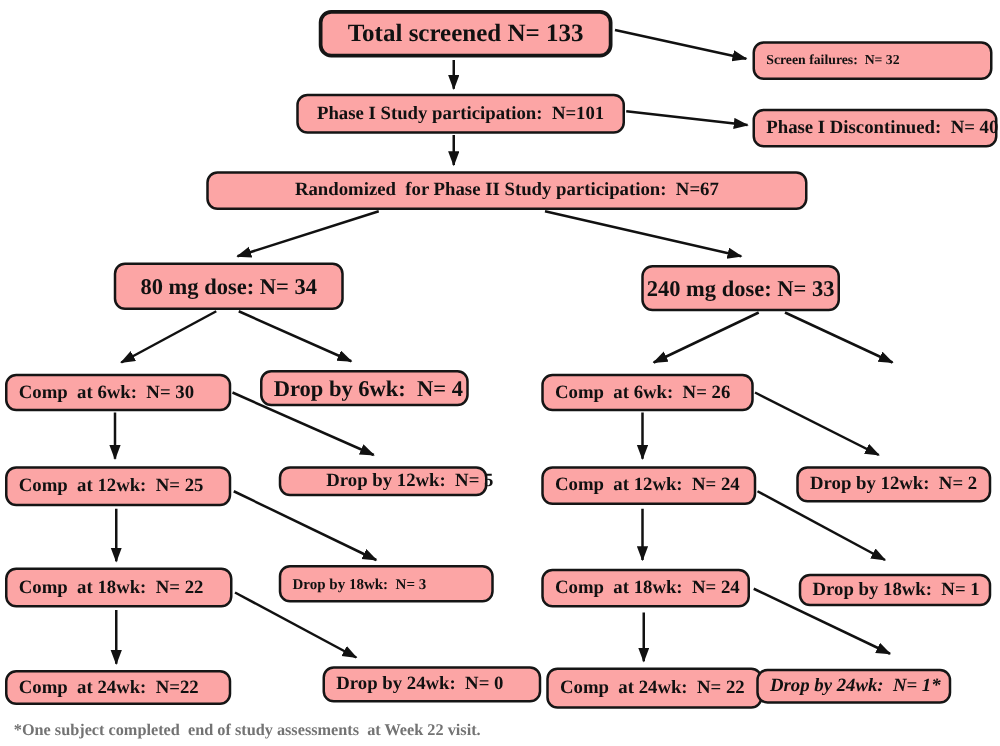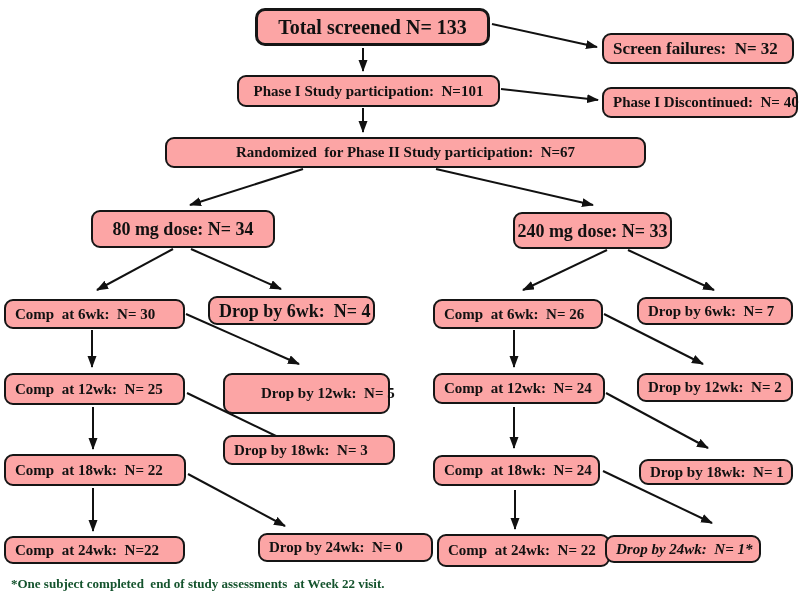--- a/index.html
+++ b/index.html
@@ -26,53 +26,53 @@
     display: flex;
     align-items: center;
     font-weight: 700;
     white-space: pre;
     line-height: 1;
   }
   .center { justify-content: center; }
   .pad { padding-left: 9px; }
 
   #b-total        { left:255px; top:8px;   width:235px; height:38px; font-size:20px; border-width:3px; border-radius:10px; }
-  #b-screenfail   { left:602px; top:33px;  width:192px; height:31px; font-size:17px; }
+  #b-screenfail   { left:602px; top:33px;  width:192px; height:31px; font-size:11px; }
   #b-phase1       { left:237px; top:75px;  width:263px; height:32px; font-size:15px; }
   #b-phase1disc   { left:602px; top:87px;  width:196px; height:31px; font-size:15px; }
   #b-randomized   { left:165px; top:137px; width:481px; height:31px; font-size:15px; }
   #b-dose80       { left:91px;  top:210px; width:184px; height:38px; font-size:18px; }
   #b-dose240      { left:513px; top:212px; width:159px; height:37px; font-size:18px; }
 
   #b-l-comp6      { left:4px;   top:299px; width:181px; height:30px; font-size:15px; }
   #b-l-drop6      { left:208px; top:296px; width:167px; height:29px; font-size:18px; }
   #b-l-comp12     { left:4px;   top:373px; width:181px; height:32px; font-size:15px; }
-  #b-l-drop12     { left:223px; top:373px; width:167px; height:41px; font-size:15px;padding-left:36px; }
+  #b-l-drop12     { left:223px; top:373px; width:167px; height:24px; font-size:15px;padding-left:36px; }
   #b-l-comp18     { left:4px;   top:454px; width:182px; height:32px; font-size:15px; }
-  #b-l-drop18     { left:223px; top:435px; width:172px; height:30px; font-size:15px; }
+  #b-l-drop18     { left:223px; top:452px; width:172px; height:30px; font-size:12px; }
   #b-l-comp24     { left:4px;   top:536px; width:181px; height:28px; font-size:15px; }
   #b-l-drop24     { left:223px; top:533px; width:175px; height:29px; font-size:15px;margin-left:35px; }
 
   #b-r-comp6      { left:433px; top:299px; width:170px; height:30px; font-size:15px; }
   #b-r-drop6      { left:637px; top:297px; width:156px; height:28px; font-size:15px; }
   #b-r-comp12     { left:433px; top:373px; width:172px; height:31px; font-size:15px; }
   #b-r-drop12     { left:637px; top:373px; width:156px; height:29px; font-size:15px; }
   #b-r-comp18     { left:433px; top:455px; width:167px; height:31px; font-size:15px; }
   #b-r-drop18     { left:639px; top:459px; width:154px; height:26px; font-size:15px; }
   #b-r-comp24     { left:437px; top:534px; width:173px; height:33px; font-size:15px; }
   #b-r-drop24     { left:605px; top:535px; width:156px; height:28px; font-size:15px;font-style:italic; }
 
   .footnote {
     position: absolute;
     left: 11px;
     top: 576px;
     font-size: 13px;
     font-weight: 700;
     white-space: pre;
-    color: #14532d;
+    color: #737373;
   }
 </style>
 </head>
 <body>
 
 <div class="stage">
 
   <svg class="arrows" viewBox="0 0 800 597" xmlns="http://www.w3.org/2000/svg">
     <defs>
       <marker id="ah" markerUnits="userSpaceOnUse" markerWidth="13" markerHeight="10" refX="11" refY="4.5" orient="auto">
@@ -120,21 +120,20 @@
   <div class="box pad" id="b-l-comp6">Comp  at 6wk:  N= 30</div>
   <div class="box pad" id="b-l-drop6">Drop by 6wk:  N= 4</div>
   <div class="box pad" id="b-l-comp12">Comp  at 12wk:  N= 25</div>
   <div class="box pad" id="b-l-drop12">Drop by 12wk:  N= 5</div>
   <div class="box pad" id="b-l-comp18">Comp  at 18wk:  N= 22</div>
   <div class="box pad" id="b-l-drop18">Drop by 18wk:  N= 3</div>
   <div class="box pad" id="b-l-comp24">Comp  at 24wk:  N=22</div>
   <div class="box pad" id="b-l-drop24">Drop by 24wk:  N= 0</div>
 
   <div class="box pad" id="b-r-comp6">Comp  at 6wk:  N= 26</div>
-  <div class="box pad" id="b-r-drop6">Drop by 6wk:  N= 7</div>
   <div class="box pad" id="b-r-comp12">Comp  at 12wk:  N= 24</div>
   <div class="box pad" id="b-r-drop12">Drop by 12wk:  N= 2</div>
   <div class="box pad" id="b-r-comp18">Comp  at 18wk:  N= 24</div>
   <div class="box pad" id="b-r-drop18">Drop by 18wk:  N= 1</div>
   <div class="box pad" id="b-r-comp24">Comp  at 24wk:  N= 22</div>
   <div class="box pad" id="b-r-drop24">Drop by 24wk:  N= 1*</div>
 
   <div class="footnote">*One subject completed  end of study assessments  at Week 22 visit.</div>
 
 </div>

